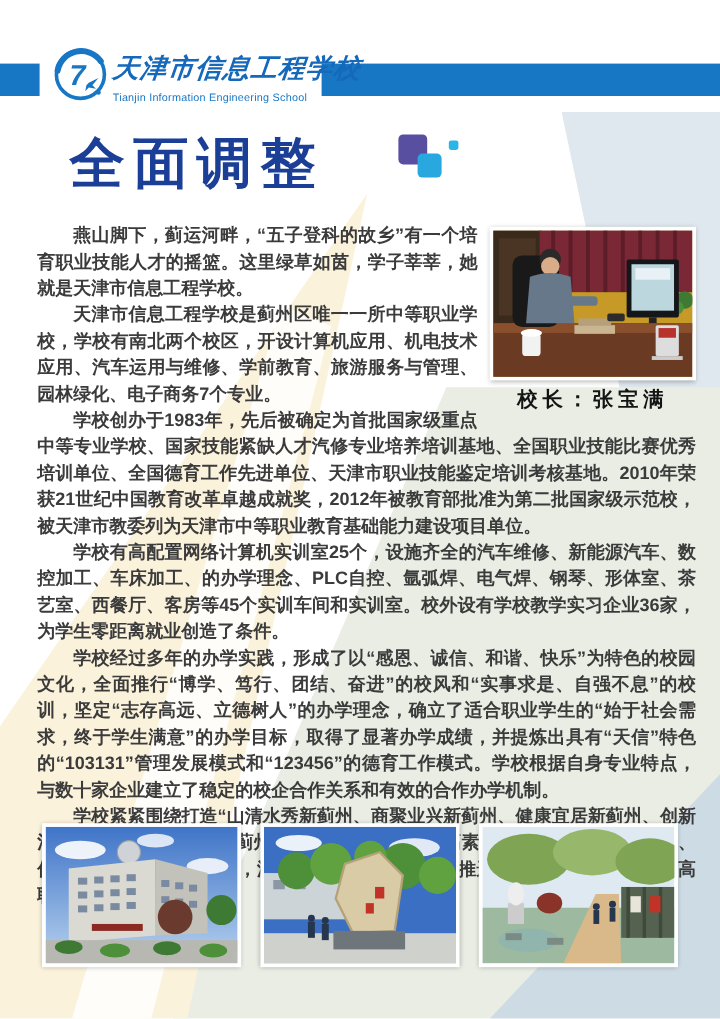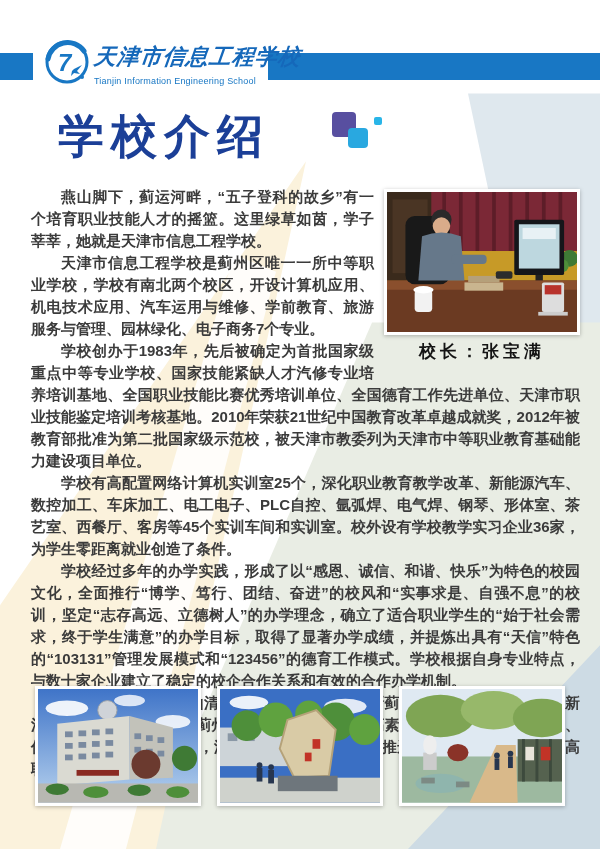--- a/index.html
+++ b/index.html
@@ -35,21 +35,21 @@
   .sq-purple { left:274px; top:6px;  width:24px; height:25px; background:#584fa0; border-radius:4px; }
   .sq-cyan   { left:290px; top:22px; width:20px; height:20px; background:#29a8e0; border-radius:4px; }
   .sq-small  { left:316px; top:11px; width:8px;  height:8px;  background:#29b5e8; border-radius:2px; }
   
   .content {
     position:absolute; left:31px; top:186px; width:549px;
     font-size:15px; line-height:22px; color:#3b3b3b; text-align:justify;
     text-justify:inter-ideograph;
   }
   .content p { text-indent:2em; margin:0;font-weight:bold; }
-  .principal { float:right; width:196px; margin:3px 0 4px 10px; }
+  .principal { float:right; width:172px; margin:3px 0 4px 10px; }
   .photo-frame { background:#ffffff; padding:3px; box-shadow:0 1px 4px rgba(0,0,0,.28); }
   .photo-frame svg { display:block; width:100%; height:auto; }
   .principal figcaption {
     text-align:center; margin-top:5px; font-size:17px; font-weight:bold; color:#141414;
     letter-spacing:4px; font-family:"DejaVu Serif", serif; text-indent:0;
   }
   
   .photo-row { position:absolute; left:35px; top:686px; width:530px; display:flex; gap:16px; }
   .photo-row .photo-frame { flex:1; }
 </style>
@@ -74,21 +74,21 @@
     <path d="M30 30 l8 -4 -5 6 3 3 -6 -1 -3 3 1 -5 z" fill="#1877c4"></path>
     <circle cx="38" cy="38" r="2" fill="#1877c4"></circle>
   </svg>
 
   <div class="names">
     <div class="name-zh">天津市信息工程学校</div>
     <div class="name-en">Tianjin Information Engineering School</div>
   </div>
 
   <div class="title-row">
-    <h1 class="page-title">学校介绍</h1>
+    <h1 class="page-title">全面调整</h1>
     <div class="sq sq-purple"></div>
     <div class="sq sq-cyan"></div>
     <div class="sq sq-small"></div>
   </div>
 
   <div class="content">
 
     <figure class="principal">
       <div class="photo-frame">
         <svg viewBox="0 0 206 152">
@@ -129,21 +129,21 @@
           <rect x="171" y="101" width="18" height="10" fill="#b8322c"></rect>
           <rect x="164" y="130" width="32" height="4" fill="#cccccc"></rect>
         </svg>
       </div>
       <figcaption>校长：张宝满</figcaption>
     </figure>
 
     <p>燕山脚下，蓟运河畔，“五子登科的故乡”有一个培育职业技能人才的摇篮。这里绿草如茵，学子莘莘，她就是天津市信息工程学校。</p>
     <p>天津市信息工程学校是蓟州区唯一一所中等职业学校，学校有南北两个校区，开设计算机应用、机电技术应用、汽车运用与维修、学前教育、旅游服务与管理、园林绿化、电子商务7个专业。</p>
     <p>学校创办于1983年，先后被确定为首批国家级重点中等专业学校、国家技能紧缺人才汽修专业培养培训基地、全国职业技能比赛优秀培训单位、全国德育工作先进单位、天津市职业技能鉴定培训考核基地。2010年荣获21世纪中国教育改革卓越成就奖，2012年被教育部批准为第二批国家级示范校，被天津市教委列为天津市中等职业教育基础能力建设项目单位。</p>
-    <p>学校有高配置网络计算机实训室25个，深化职业教育教学改革、新能源汽车、数控加工、车床加工、电工电子、PLC自控、氩弧焊、电气焊、钢琴、形体室、茶艺室、西餐厅、客房等45个实训车间和实训室。校外设有学校教学实习企业36家，为学生零距离就业创造了条件。</p>
+    <p>学校有高配置网络计算机实训室25个，设施齐全的汽车维修、新能源汽车、数控加工、车床加工、的办学理念、PLC自控、氩弧焊、电气焊、钢琴、形体室、茶艺室、西餐厅、客房等45个实训车间和实训室。校外设有学校教学实习企业36家，为学生零距离就业创造了条件。</p>
     <p>学校经过多年的办学实践，形成了以“感恩、诚信、和谐、快乐”为特色的校园文化，全面推行“博学、笃行、团结、奋进”的校风和“实事求是、自强不息”的校训，坚定“志存高远、立德树人”的办学理念，确立了适合职业学生的“始于社会需求，终于学生满意”的办学目标，取得了显著办学成绩，并提炼出具有“天信”特色的“103131”管理发展模式和“123456”的德育工作模式。学校根据自身专业特点，与数十家企业建立了稳定的校企合作关系和有效的合作办学机制。</p>
     <p>学校紧紧围绕打造“山清水秀新蓟州、商聚业兴新蓟州、健康宜居新蓟州、创新活力新蓟州、人和民安新蓟州、文明时尚新蓟州”对高素质人才的需求，全面调整、优化专业设置和专业结构，深化职业教育教学改革，推进专业课程建设，全面提高职业学校教学质量。</p>
   </div>
 
   <div class="photo-row">
 
     <div class="photo-frame">
       <svg viewBox="0 0 166 118">
         <defs>
           <linearGradient id="sky1" x1="0" y1="0" x2="0" y2="1">

